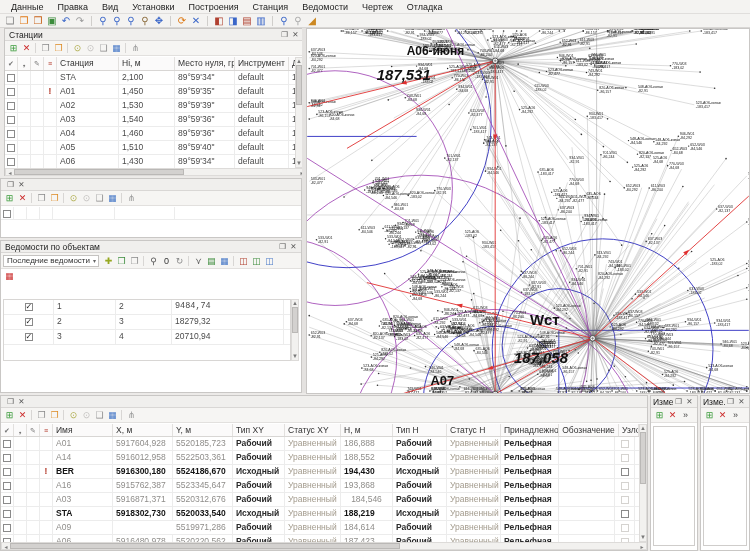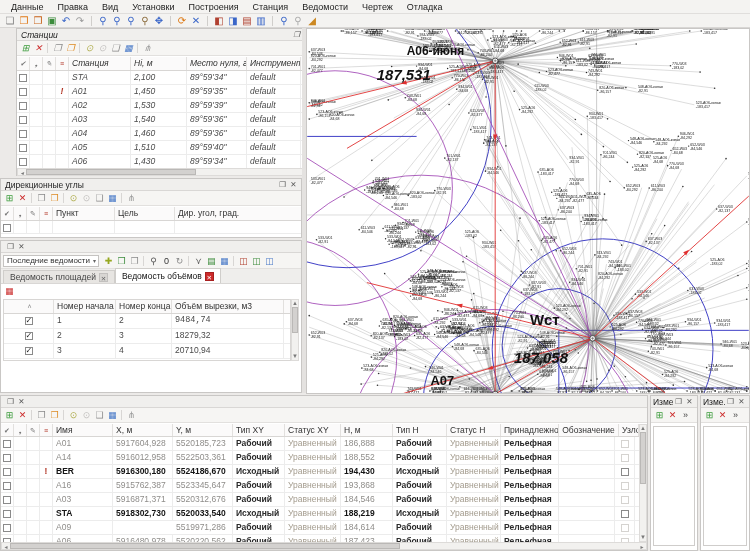--- a/index.html
+++ b/index.html
@@ -106,21 +106,21 @@
     <span class="tb-icon" style="color: rgb(176, 64, 48);">◧</span>
     <span class="tb-icon" style="color: rgb(58, 102, 200);">◨</span>
     <span class="tb-icon" style="color: rgb(176, 64, 48);">▤</span>
     <span class="tb-icon" style="color: rgb(58, 102, 200);">▥</span>
     <span class="tb-sep"></span>
     <span class="tb-icon" style="color: rgb(58, 102, 200);">⚲</span>
     <span class="tb-icon" style="color: rgb(170, 170, 170);">⚲</span>
     <span class="tb-icon" style="color: rgb(204, 136, 34);">◢</span>
   </div>
 
-<div class="panel" id="stations-panel" style="left:16px;top:28px;width:300px;height:148px;font-style:italic;">
+<div class="panel" id="stations-panel" style="left:4px;top:28px;width:300px;height:148px;">
   <div class="panel-header">
     <span class="title">Станции</span>
     <span class="dockbtn">❐</span>
     <span class="dockbtn">✕</span>
   </div>
   <div class="panel-toolbar">
       <span class="pt-icon" style="color: rgb(60, 156, 60);">⊞</span>
       <span class="pt-icon" style="color: rgb(204, 42, 42);">✕</span>
       <span class="pt-sep"></span>
       <span class="pt-icon" style="color: rgb(138, 138, 138);">❐</span>
@@ -230,62 +230,53 @@
   </div>
   <div class="hscroll" style="left:0;top:139px;width:302px;">
     <div class="sarrow" style="width:8px;line-height:8px;">◂</div>
     <div class="hthumb" style="width:170px;"></div>
     <div class="sarrow" style="position:absolute;right:0;width:8px;line-height:8px;">▸</div>
   </div>
 </div>
 
 <div class="panel" id="dir-panel" style="left:0;top:178px;width:302px;height:60px;">
   <div class="panel-header">
-    <span class="title">Дирекционные углы</span>
     <span class="dockbtn">❐</span>
     <span class="dockbtn">✕</span>
   </div>
   <div class="panel-toolbar">
       <span class="pt-icon" style="color: rgb(60, 156, 60);">⊞</span>
       <span class="pt-icon" style="color: rgb(204, 42, 42);">✕</span>
       <span class="pt-sep"></span>
       <span class="pt-icon" style="color: rgb(138, 138, 138);">❐</span>
       <span class="pt-icon" style="color: rgb(221, 138, 34);">❐</span>
       <span class="pt-sep"></span>
       <span class="pt-icon" style="color: rgb(176, 174, 80);">⊙</span>
       <span class="pt-icon" style="color: rgb(196, 194, 192);">⊙</span>
       <span class="pt-icon" style="color: rgb(138, 138, 138);">❑</span>
       <span class="pt-icon" style="color: rgb(74, 122, 200);">▦</span>
       <span class="pt-sep"></span>
       <span class="pt-icon" style="color: rgb(154, 154, 154);">⋔</span>
     </div>
   <div class="grid" id="dir-grid" style="left:0;top:28px;width:300px;height:30px;">
-      <div class="grow head">
-        <div class="gcell icon" style="width: 13px;"><span style="font-size: 7px; color: rgb(119, 119, 119);">✔</span></div>
-        <div class="gcell icon" style="width: 13px;"><span style="font-size: 7px; color: rgb(119, 119, 119);">❟</span></div>
-        <div class="gcell icon" style="width: 13px;"><span style="font-size: 7px; color: rgb(119, 119, 119);">✎</span></div>
-        <div class="gcell icon" style="width: 13px;"><span style="font-size: 7px; color: rgb(176, 48, 32);">≡</span></div>
-        <div class="gcell" style="width: 62px;">Пункт</div>
-        <div class="gcell" style="width: 60px;">Цель</div>
-        <div class="gcell" style="width: 130px;">Дир. угол, град.</div>
-      </div>
       <div class="grow" style="height: 13px;">
         <div class="gcell icon" style="width: 13px;"><span class="cb"></span></div>
         <div class="gcell" style="width: 13px;"></div>
         <div class="gcell" style="width: 13px;"></div>
         <div class="gcell" style="width: 13px;"></div>
         <div class="gcell gray" style="width: 62px;"></div>
         <div class="gcell" style="width: 60px;"></div>
         <div class="gcell" style="width: 130px;"></div>
       </div>
     </div>
 </div>
 
 <div class="panel" id="reports-panel" style="left:0;top:240px;width:302px;height:153px;">
   <div class="panel-header">
+    <span class="title">Ведомости по объектам</span>
     <span class="dockbtn">❐</span>
     <span class="dockbtn">✕</span>
   </div>
   <div class="panel-toolbar" style="height:16px;">
     <div class="dropdown">
       <span>Последние ведомости</span>
       <span class="arrow">▾</span>
     </div>
     <span id="reports-toolbar-icons" style="display:flex;align-items:center;">
         <span class="pt-icon" style="color: rgb(150, 168, 32);">✚</span>
@@ -298,40 +289,24 @@
         <span class="pt-sep"></span>
         <span class="pt-icon" style="color: rgb(102, 102, 102);">⋎</span>
         <span class="pt-icon" style="color: rgb(60, 140, 60);">▤</span>
         <span class="pt-icon" style="color: rgb(74, 122, 200);">▦</span>
         <span class="pt-sep"></span>
         <span class="pt-icon" style="color: rgb(176, 64, 48);">◫</span>
         <span class="pt-icon" style="color: rgb(60, 140, 60);">◫</span>
         <span class="pt-icon" style="color: rgb(74, 122, 200);">◫</span>
       </span>
   </div>
-  <div class="tabsbar" style="margin-top:0;">
-    <div class="rtab">
-      <span>Ведомость площадей</span>
-      <span class="tabclose">✕</span>
-    </div>
-    <div class="rtab active">
-      <span>Ведомость объёмов</span>
-      <span class="tabclose">✕</span>
-    </div>
-  </div>
   <div class="panel-toolbar" style="height:14px;border-bottom:none;background:#fff;">
       <span class="pt-icon" style="color: rgb(204, 51, 51);">▦</span>
     </div>
   <div class="grid" id="volumes-grid" style="left:2px;top:58px;width:288px;height:62px;border:1px solid #d8d6d4;">
-      <div class="grow head">
-        <div class="gcell icon" style="width: 50px;"><span class="sortmark">˄</span></div>
-        <div class="gcell" style="width: 62px;">Номер начала</div>
-        <div class="gcell" style="width: 56px;">Номер конца</div>
-        <div class="gcell" style="width: 112px;">Объём вырезки, м3</div>
-      </div>
       <div class="grow" style="height: 15px;">
         <div class="gcell icon" style="width: 50px;"><span class="cb checked"></span></div>
         <div class="gcell" style="width: 62px;">1</div>
         <div class="gcell" style="width: 56px;">2</div>
         <div class="gcell" style="width: 112px; font-family: Liberation Mono, monospace;">9484,74</div>
       </div>
       <div class="grow" style="height: 15px;">
         <div class="gcell icon" style="width: 50px;"><span class="cb checked"></span></div>
         <div class="gcell" style="width: 62px;">2</div>
         <div class="gcell" style="width: 56px;">3</div>
@@ -1520,21 +1495,21 @@
       <div class="grow">
         <div class="gcell icon" style="width: 13px;"><span class="cb"></span></div>
         <div class="gcell icon" style="width: 13px;"></div>
         <div class="gcell icon" style="width: 13px;"></div>
         <div class="gcell icon bang" style="width: 13px;"></div>
         <div class="gcell gray" style="width: 60px;">A03</div>
         <div class="gcell gray" style="width: 60px;">5916871,371</div>
         <div class="gcell gray" style="width: 60px;">5520312,676</div>
         <div class="gcell typec" style="width: 52px;">Рабочий</div>
         <div class="gcell statc" style="width: 56px;">Уравненный</div>
-        <div class="gcell gray" style="width: 52px;">184,546</div>
+        <div class="gcell gray" style="width: 52px; text-align: center;">184,546</div>
         <div class="gcell typec" style="width: 54px;">Рабочий</div>
         <div class="gcell statc" style="width: 54px;">Уравненный</div>
         <div class="gcell typec" style="width: 58px;">Рельефная</div>
         <div class="gcell" style="width: 56px;"></div>
         <div class="gcell icon" style="width: 20px;"><span class="cb faint"></span></div>
       </div>
       <div class="grow">
         <div class="gcell icon" style="width: 13px;"><span class="cb"></span></div>
         <div class="gcell icon" style="width: 13px;"></div>
         <div class="gcell icon" style="width: 13px;"></div>

